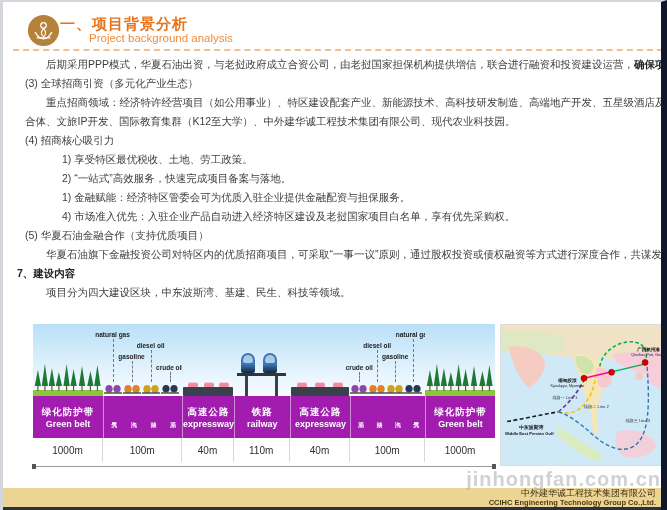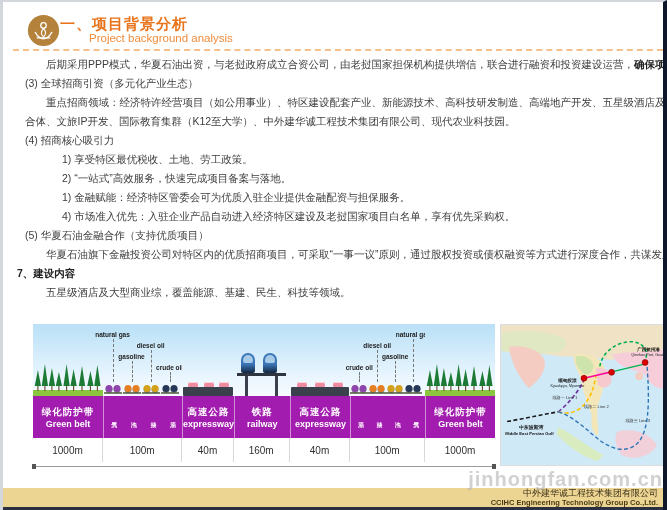--- a/index.html
+++ b/index.html
@@ -1,18 +1,18 @@
 <!DOCTYPE html>
 <html><head>
 <meta charset="utf-8">
 <style>
   html,body{margin:0;padding:0;background:#fff;}
   .slide{position:relative;width:667px;height:510px;background:#fff;overflow:hidden;
     font-family:"Liberation Sans","DejaVu Sans",sans-serif;
-    border-top:2px solid #d3d7dc;border-left:3px solid #d3d7dc;border-right:4px solid #0f172a;
+    border-top:2px solid #d3d7dc;border-left:3px solid #d3d7dc;border-right:6px solid #0f172a;
     box-sizing:border-box;}
   
   .logo{position:absolute;left:24px;top:12px;width:33px;height:33px;}
   .title-wrap{position:absolute;left:57px;top:13px;}
   .title{font-size:15px;font-weight:bold;color:#e8731a;letter-spacing:1px;line-height:17px;}
   .subtitle{font-size:11.5px;color:#f08c3c;margin-left:29px;line-height:13px;}
   .header-dash{position:absolute;left:10px;top:47px;width:650px;border-top:2px dashed #f4c08c;}
   
   .body-text{position:absolute;left:12px;top:53px;width:646px;font-size:10.5px;color:#3d3d3d;}
   .para{line-height:19px;white-space:nowrap;}
@@ -94,21 +94,21 @@
       <div class="para lv-i"><span>重点招商领域：经济特许经营项目（如公用事业）、特区建设配套产业、新能源技术、高科技研发制造、高端地产开发、五星级酒店及大型商业综</span></div>
       <div class="para lv-p"><span>合体、文旅IP开发、国际教育集群（K12至大学）、中外建华诚工程技术集团有限公司、现代农业科技园。</span></div>
       <div class="para lv-p"><span>(4) 招商核心吸引力</span></div>
       <div class="para lv-n"><span>1) 享受特区最优税收、土地、劳工政策。</span></div>
       <div class="para lv-n"><span>2) “一站式”高效服务，快速完成项目备案与落地。</span></div>
       <div class="para lv-n"><span>1) 金融赋能：经济特区管委会可为优质入驻企业提供金融配资与担保服务。</span></div>
       <div class="para lv-n"><span>4) 市场准入优先：入驻企业产品自动进入经济特区建设及老挝国家项目白名单，享有优先采购权。</span></div>
       <div class="para lv-p"><span>(5) 华夏石油金融合作（支持优质项目）</span></div>
       <div class="para lv-i"><span>华夏石油旗下金融投资公司对特区内的优质招商项目，可采取“一事一议”原则，通过股权投资或债权融资等方式进行深度合作，共谋发展。</span></div>
       <div class="para lv-h"><span class="b">7、建设内容</span></div>
-      <div class="para lv-i"><span>五星级酒店及大型商业综，覆盖能源、基建、民生、科技等领域。</span></div>
+      <div class="para lv-i"><span>项目分为四大建设区块，中东波斯湾、基建、民生、科技等领域。</span></div>
     </div>
 
   <div class="diagram" id="diagram">
       <div class="dg-col" style="flex: 15 1 0%;">
         <div class="dg-sky">
           <svg class="trees" viewBox="0 0 100 40" preserveAspectRatio="none">
             <rect x="0" y="34" width="100" height="6" fill="#8cc63f"></rect>
             <rect x="6.2" y="28" width="1.6" height="7" fill="#6b4a2b"></rect>
             <polygon points="7,14 2.5,30 11.5,30" fill="#1d7a35"></polygon>
             <rect x="16.2" y="28" width="1.6" height="7" fill="#6b4a2b"></rect>
@@ -206,21 +206,21 @@
             <div class="train-win"></div>
           </div>
           <div class="train" style="left: 52%;">
             <div class="train-win"></div>
           </div>
         </div>
         <div class="dg-band">
           <div class="band-zh">铁路</div>
           <div class="band-en">railway</div>
         </div>
-        <div class="dg-dist">160m</div>
+        <div class="dg-dist">110m</div>
       </div>
       <div class="dg-col" style="flex: 13 1 0%;">
         <div class="dg-sky">
           <div class="road-strip"></div>
           <div class="car" style="left: 12%;"></div>
           <div class="car" style="left: 42%;"></div>
           <div class="car" style="left: 72%;"></div>
         </div>
         <div class="dg-band">
           <div class="band-zh">高速公路</div>

